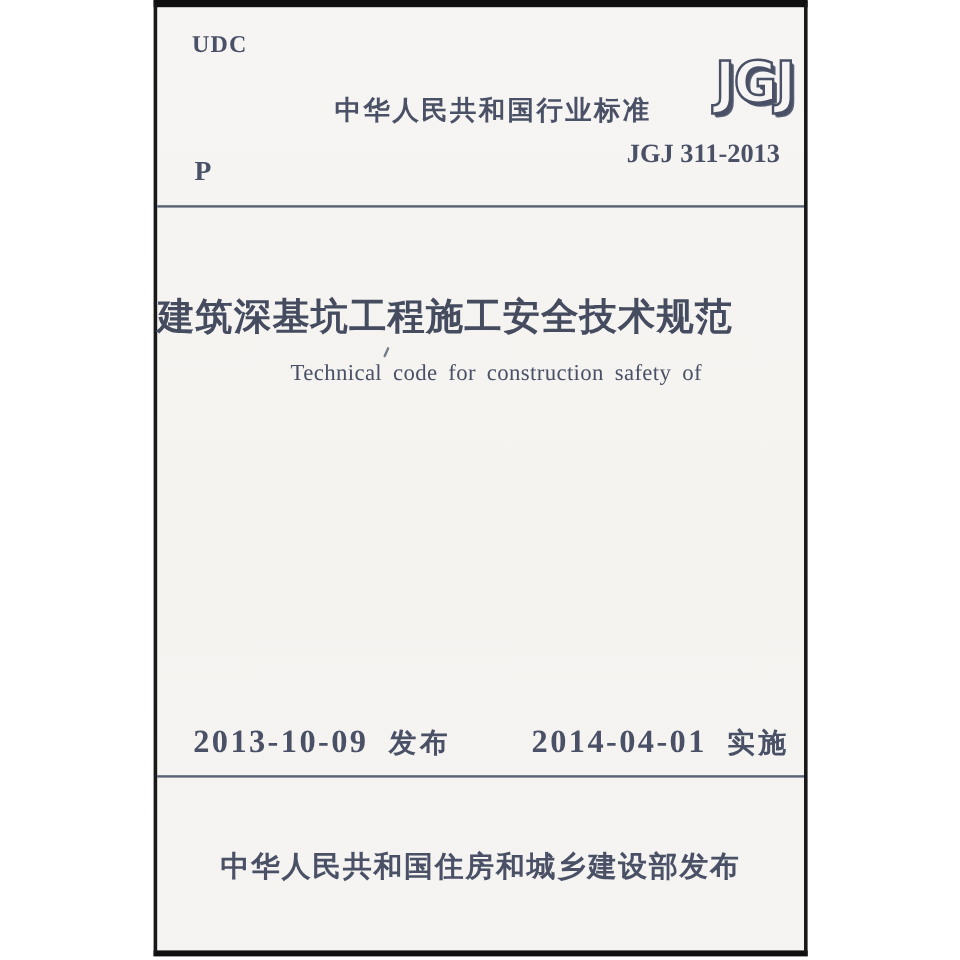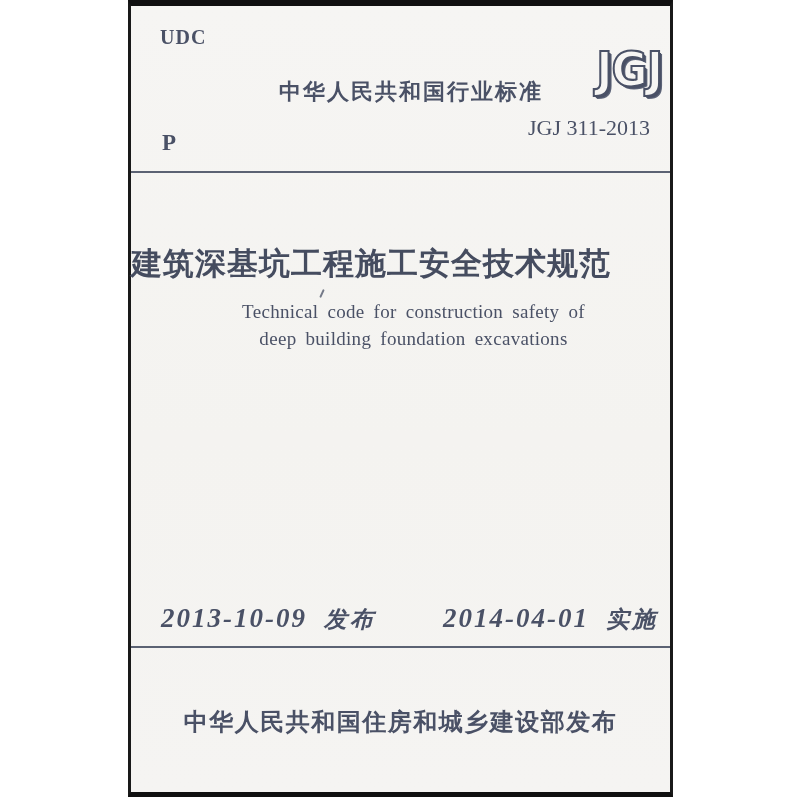--- a/index.html
+++ b/index.html
@@ -45,21 +45,21 @@
     letter-spacing: -1px;
     color: #f6f5f3;
     -webkit-text-stroke: 2px #4a5166;
     text-shadow: 2px 2px 0 #4a5166, 3px 3px 0 #5d6478;
     transform: scaleY(1.08);
   }
 
   .std-nums {
     position: absolute; right: 20px; top: 109px;
     text-align: right; line-height: 25px;
-    font-weight: normal; font-size: 22px;
+    font-weight: bold; font-size: 22px;
     white-space: nowrap;
   }
   .std-nums .record { font-size: 21px; }
 
   .pcode {
     position: absolute; left: 31px; top: 124px;
     font-size: 23px; font-weight: bold;
   }
 
   .rule {
@@ -89,21 +89,21 @@
     text-align: center;
     font-size: 19px; line-height: 27px;
     word-spacing: 4px; letter-spacing: .3px;
     color: #4a5166;
     padding-left: 26px;
   }
 
   .dates {
     position: absolute; left: 0; top: 597px; width: 100%;
     padding: 0 12px 0 30px;
-    display: flex; justify-content: space-between; align-items: flex-start; font-style: italic;
+    display: flex; justify-content: space-between; align-items: flex-start;
   }
   .date-group { display: flex; align-items: baseline; gap: 17px; white-space: nowrap; }
   .date-num {
     font-size: 27px; font-weight: bold; letter-spacing: 2px;
   }
   .date-label {
     font-family: "Liberation Sans", "DejaVu Sans", sans-serif;
     font-size: 23px; font-weight: bold; letter-spacing: 3px;
   }
 
@@ -134,21 +134,20 @@
     <div class="pcode">P</div>
 
     <div class="rule rule1"></div>
 
     <h1 class="title-zh">建筑深基坑工程施工安全技术规范</h1>
 
     <div class="tick"></div>
 
     <div class="title-en">
       <div>Technical code for construction safety of</div>
-      <div>deep building foundation excavations</div>
     </div>
 
     <div class="dates">
       <div class="date-group">
         <span class="date-num">2013-10-09</span>
         <span class="date-label">发布</span>
       </div>
       <div class="date-group">
         <span class="date-num">2014-04-01</span>
         <span class="date-label">实施</span>

